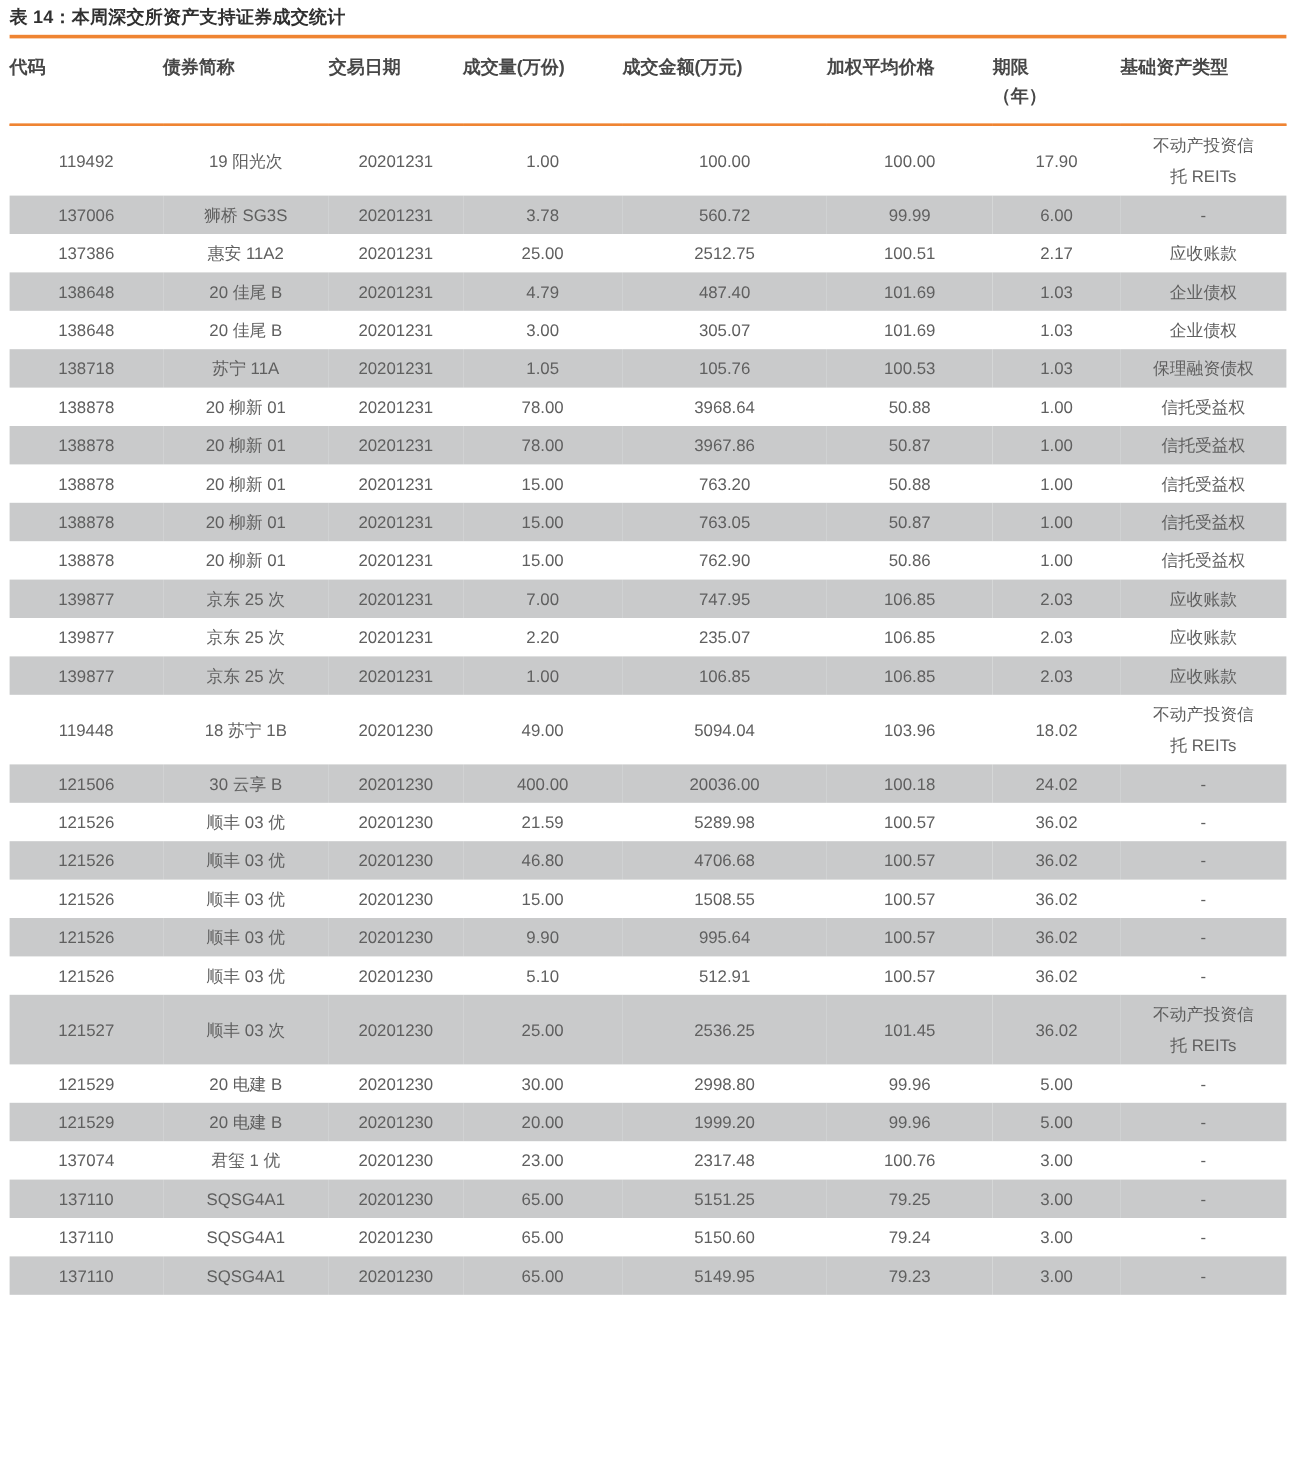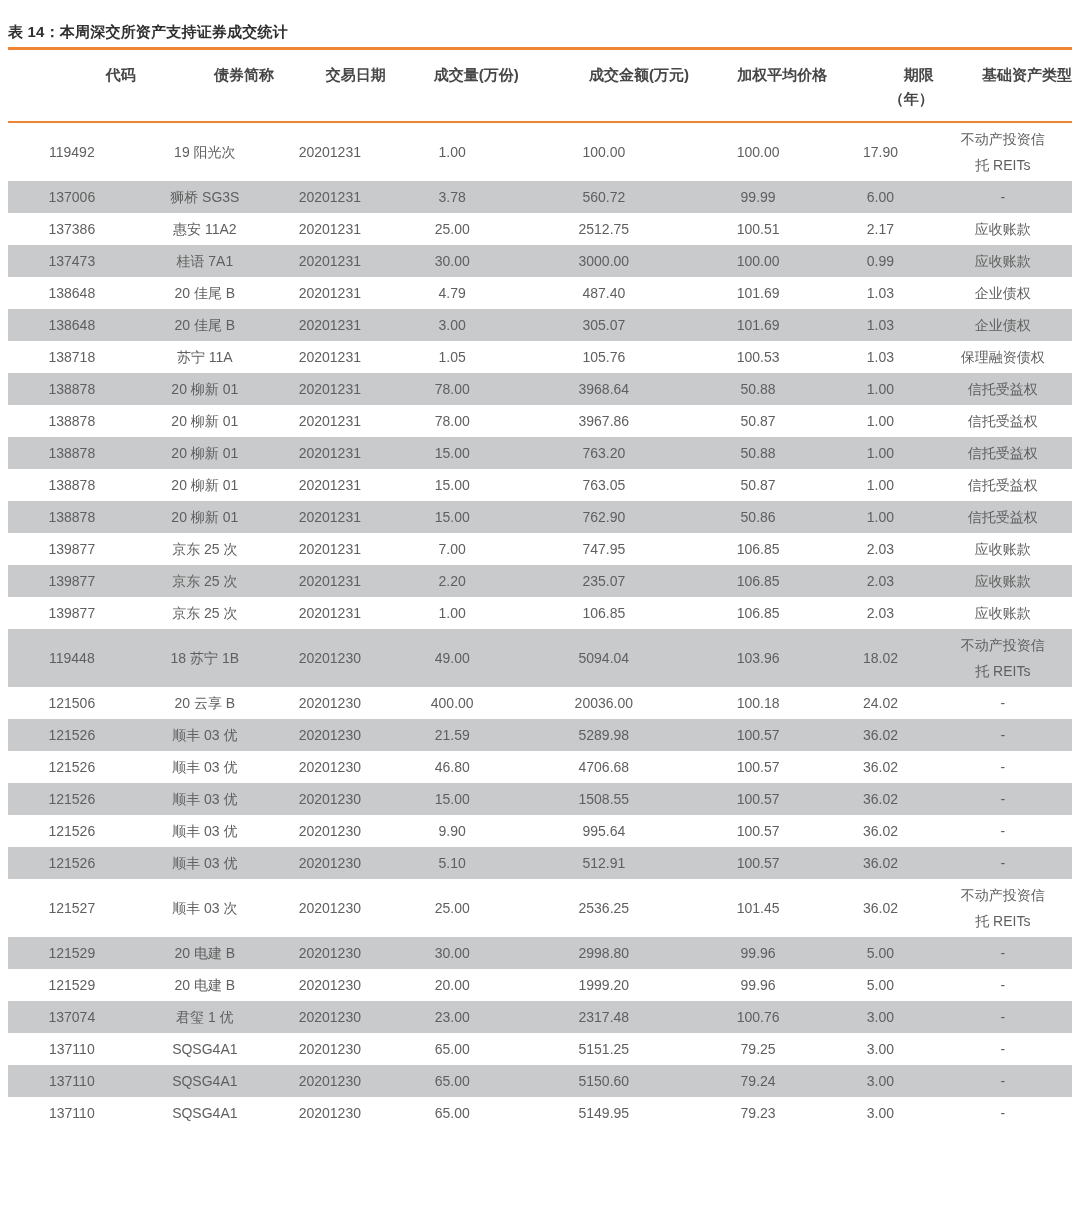--- a/index.html
+++ b/index.html
@@ -8,32 +8,32 @@
     --text:#5F5F5F;
     --header-text:#474747;
     --title-text:#303030;
   }
   *{margin:0;padding:0;box-sizing:border-box;}
   html,body{background:#ffffff;}
   body{
     width:1080px;height:1214px;overflow:hidden;
     font-family:"Liberation Sans","DejaVu Sans",sans-serif;
   }
-  .page{width:1080px;height:1214px;padding:21px 8px 0 8px;background:#fff;}
+  .page{width:1080px;height:1214px;padding:3px 8px 0 8px;background:#fff;}
   .table-title{
     font-size:15px;font-weight:bold;color:var(--title-text);
     padding:2px 0 5px 0;letter-spacing:0.2px;
   }
   .thick-rule{height:3px;background:var(--accent);border:none;}
   table{
     width:100%;border-collapse:collapse;table-layout:fixed;
   }
   thead th{
     font-size:15px;font-weight:bold;color:var(--header-text);
-    text-align:right;vertical-align:top;
+    text-align:left;vertical-align:top;
     padding:13px 0 10px 0;height:62px;
     border-bottom:2px solid var(--accent);
     line-height:24px;
   }
   tbody td{
     font-size:14px;color:var(--text);text-align:center;
     padding:3px 0;line-height:26px;vertical-align:middle;
   }
   tbody tr:nth-child(even){background:var(--stripe);}
   .asset-text{display:inline-block;max-width:96px;line-height:26px;}
@@ -95,30 +95,20 @@
           <td>137386</td>
           <td>惠安 11A2</td>
           <td>20201231</td>
           <td>25.00</td>
           <td>2512.75</td>
           <td>100.51</td>
           <td>2.17</td>
           <td><span class="asset-text">应收账款</span></td>
         </tr>
         <tr>
-          <td>137473</td>
-          <td>桂语 7A1</td>
-          <td>20201231</td>
-          <td>30.00</td>
-          <td>3000.00</td>
-          <td>100.00</td>
-          <td>0.99</td>
-          <td><span class="asset-text">应收账款</span></td>
-        </tr>
-        <tr>
           <td>138648</td>
           <td>20 佳尾 B</td>
           <td>20201231</td>
           <td>4.79</td>
           <td>487.40</td>
           <td>101.69</td>
           <td>1.03</td>
           <td><span class="asset-text">企业债权</span></td>
         </tr>
         <tr>
@@ -226,21 +216,21 @@
           <td>18 苏宁 1B</td>
           <td>20201230</td>
           <td>49.00</td>
           <td>5094.04</td>
           <td>103.96</td>
           <td>18.02</td>
           <td><span class="asset-text">不动产投资信托 REITs</span></td>
         </tr>
         <tr>
           <td>121506</td>
-          <td>20 云享 B</td>
+          <td>30 云享 B</td>
           <td>20201230</td>
           <td>400.00</td>
           <td>20036.00</td>
           <td>100.18</td>
           <td>24.02</td>
           <td><span class="asset-text">-</span></td>
         </tr>
         <tr>
           <td>121526</td>
           <td>顺丰 03 优</td>

